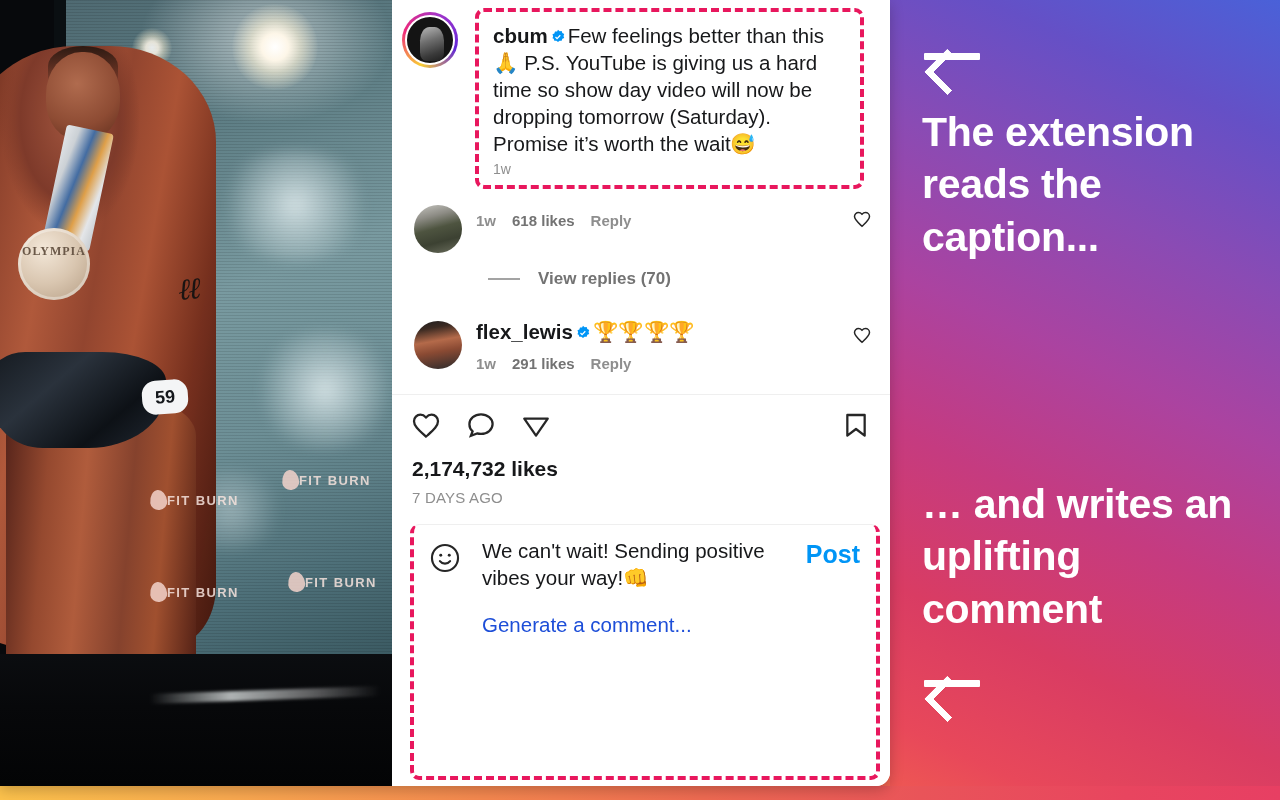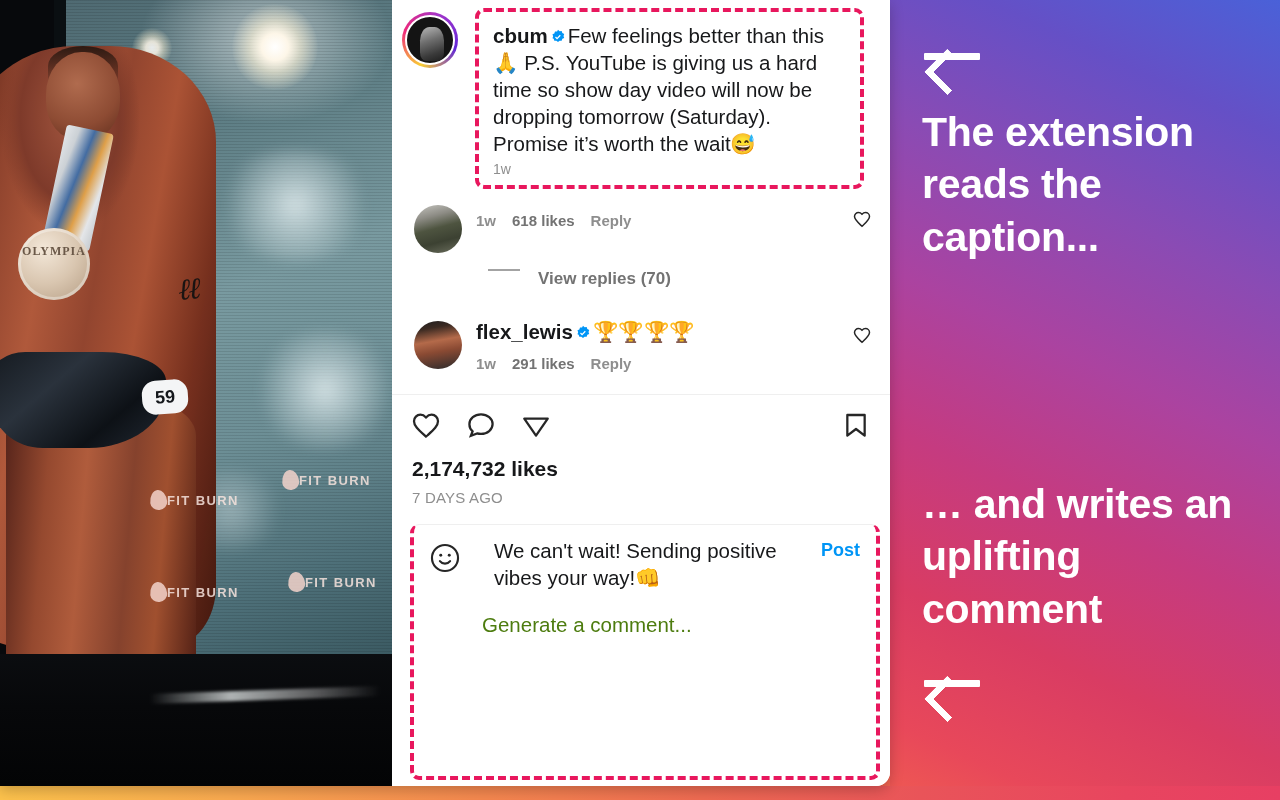--- a/index.html
+++ b/index.html
@@ -369,20 +369,21 @@
     gap: 16px;
   }
   .comment-meta .lk { color: #737373; }
   .heart-sm {
     flex: 0 0 auto;
     margin-top: 6px;
     width: 20px; height: 20px;
   }
   .view-replies {
     display: flex;
+    align-items: center;
     gap: 18px;
     padding: 16px 0 0 96px;
   }
   .vr-line { width: 32px; height: 2px; background: #a3a3a3; }
   .vr-text { font-size: 17px; font-weight: bold; color: #737373; }
 
   .divider { height: 1px; background: #efefef; margin: 22px 0 0 0; }
 
   
   .actions {
@@ -418,41 +419,41 @@
   .composer {
     border-top: 1px solid #efefef;
     padding: 12px 10px 10px 14px;
     display: flex;
     flex-direction: column;
     height: 100%;
   }
   .composer-top {
     display: flex;
     align-items: flex-start;
-    gap: 32px;
+    gap: 20px;
   }
   .smiley { flex: 0 0 auto; width: 34px; height: 34px; margin-top: 4px; }
   .composer-value {
     flex: 1;
     font-size: 20.5px;
     line-height: 1.33;
     color: #17181a;
   }
   .post-btn {
     flex: 0 0 auto;
-    font-size: 18px;
+    font-size: 25px;
     font-weight: bold;
     color: #0095f6;
     margin-top: 3px;
     margin-right: 6px;
     cursor: pointer;
   }
   .composer-ph {
     font-size: 20.5px;
-    color: #4d7c0f;
+    color: #1d4ed8;
     padding-left: 54px;
     margin-top: 22px;
   }
 </style>
 </head>
 <body>
 
 <div id="root">
 
   <div class="promo">

